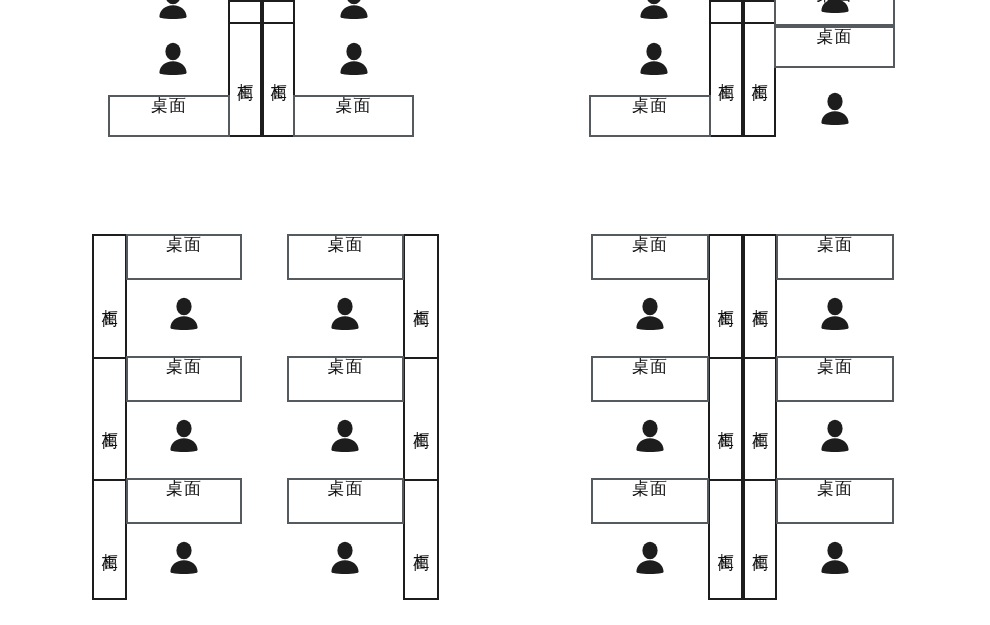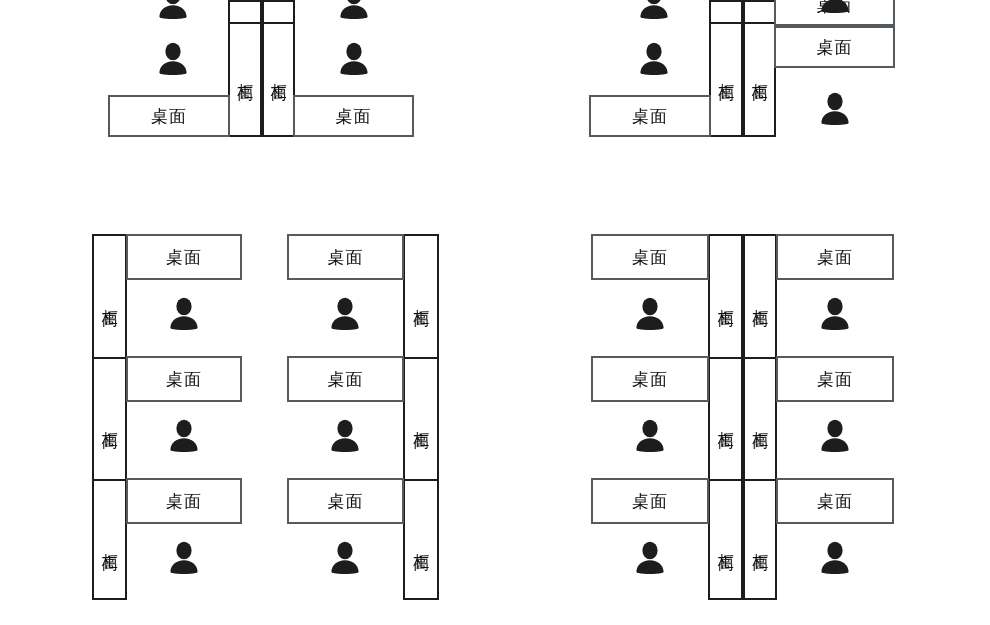--- a/index.html
+++ b/index.html
@@ -10,21 +10,21 @@
   }
   #stage{position:absolute;left:0;top:0;width:990px;height:625px;}
 
   
   .cell{position:absolute;box-sizing:border-box;}
 
   
   .desk{
     border:2px solid #555a5e;
     background:#ffffff;
-    display:flex;align-items:center;justify-content:center;
+    display:flex;align-items:flex-start;justify-content:center;
     color:#111;
     font-size:17px;
     letter-spacing:1px;
     line-height:1;
   }
   
   .cabinet{
     border:2px solid #1d1d1d;
     background:#ffffff;
     display:flex;align-items:center;justify-content:center;

